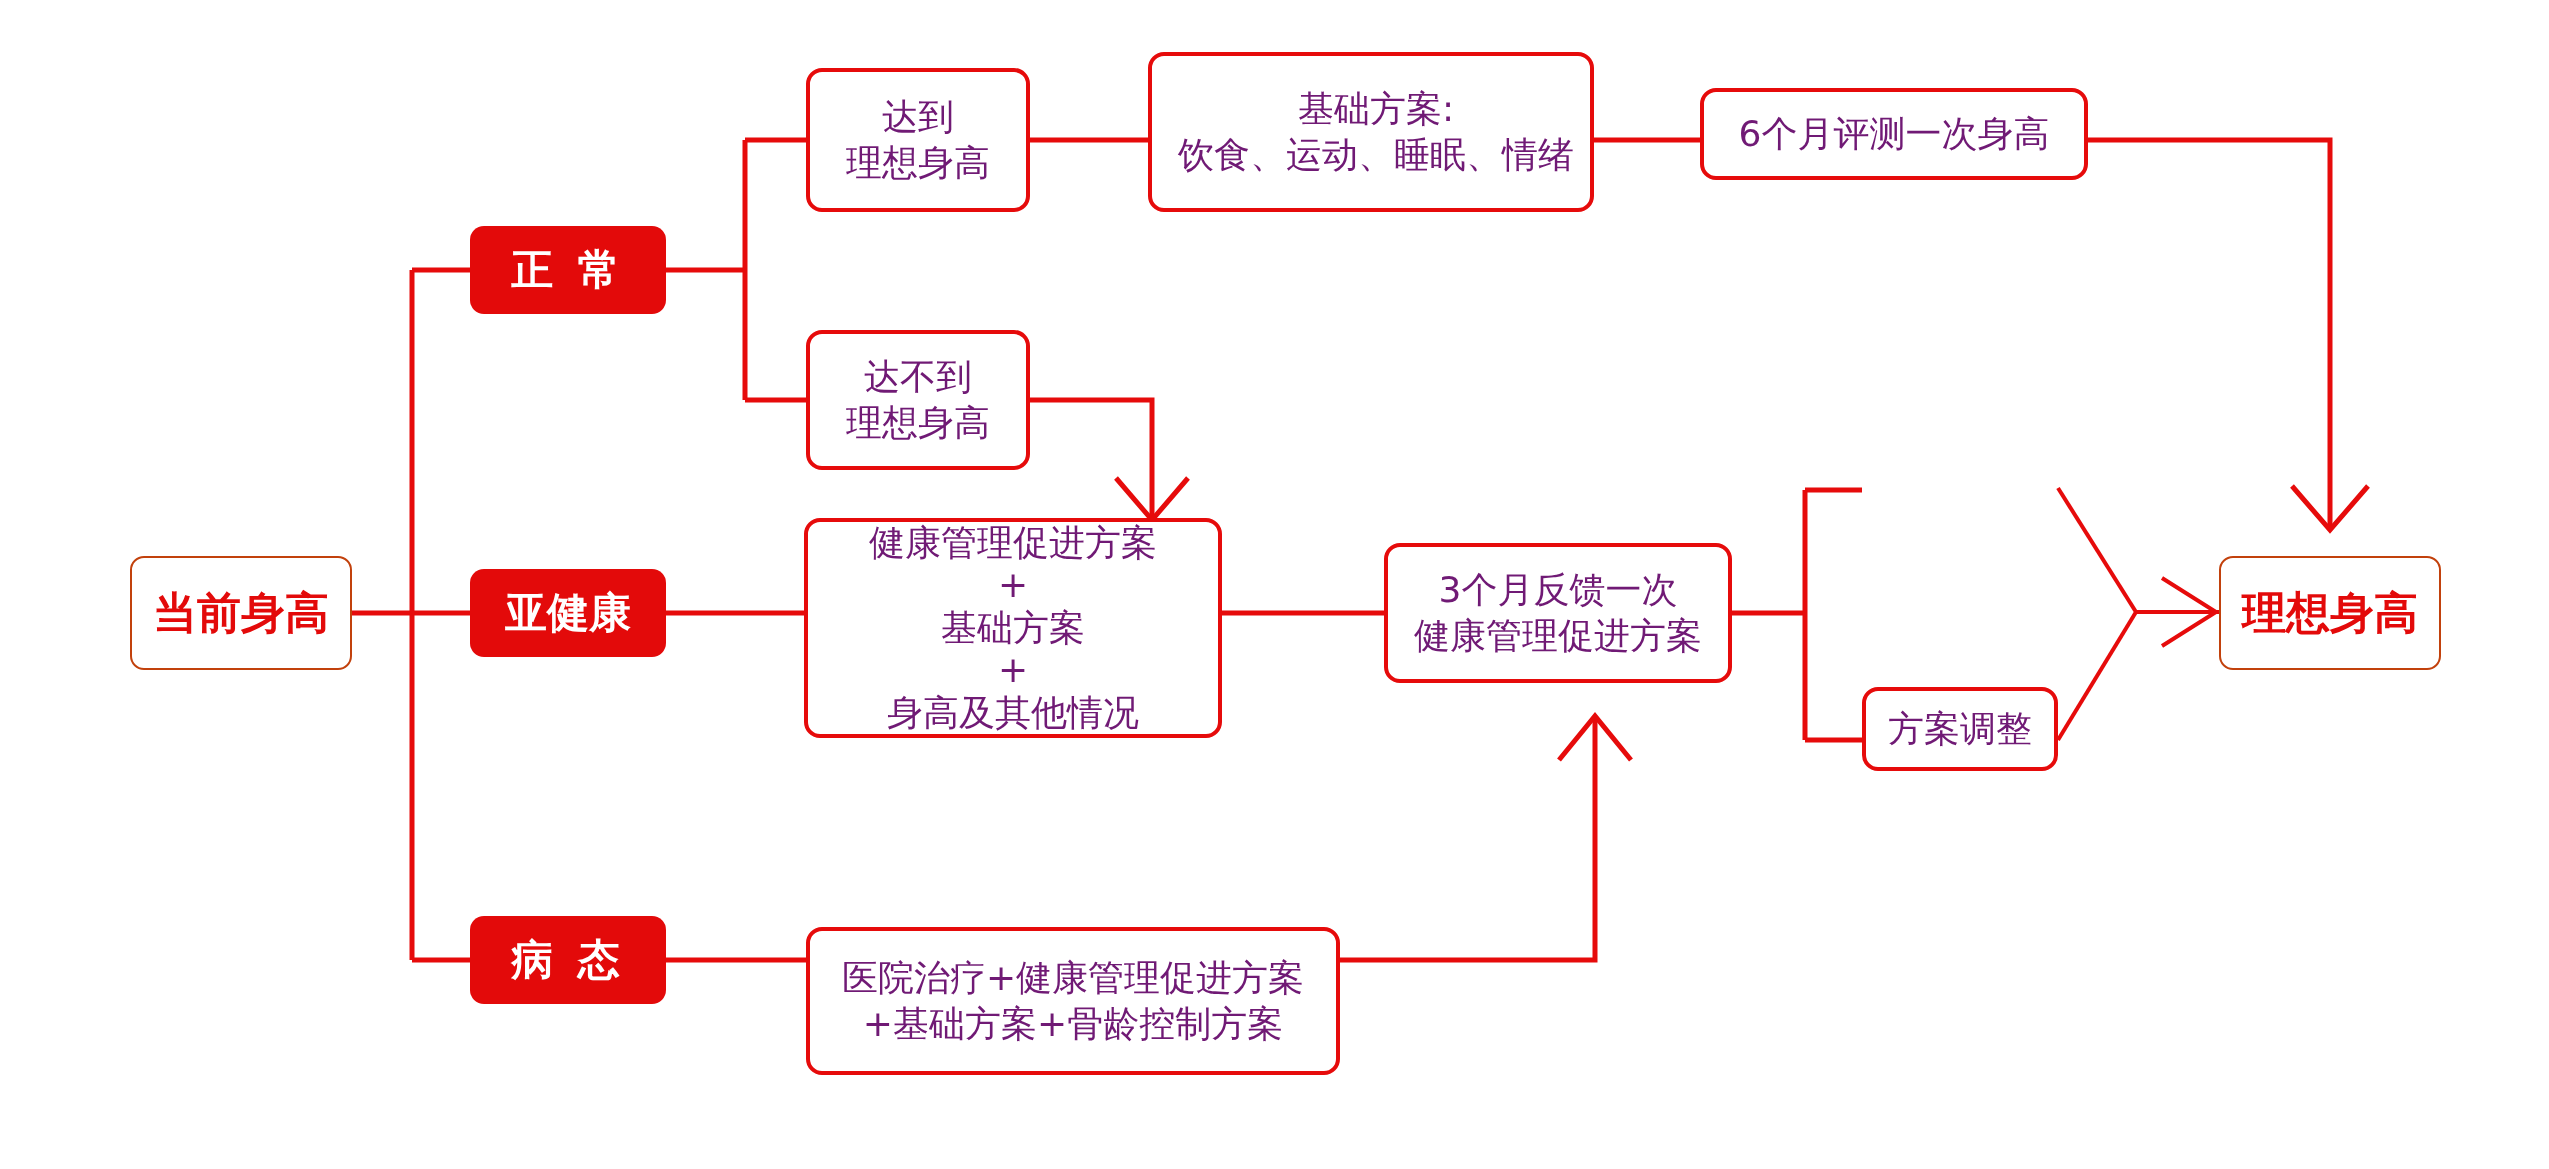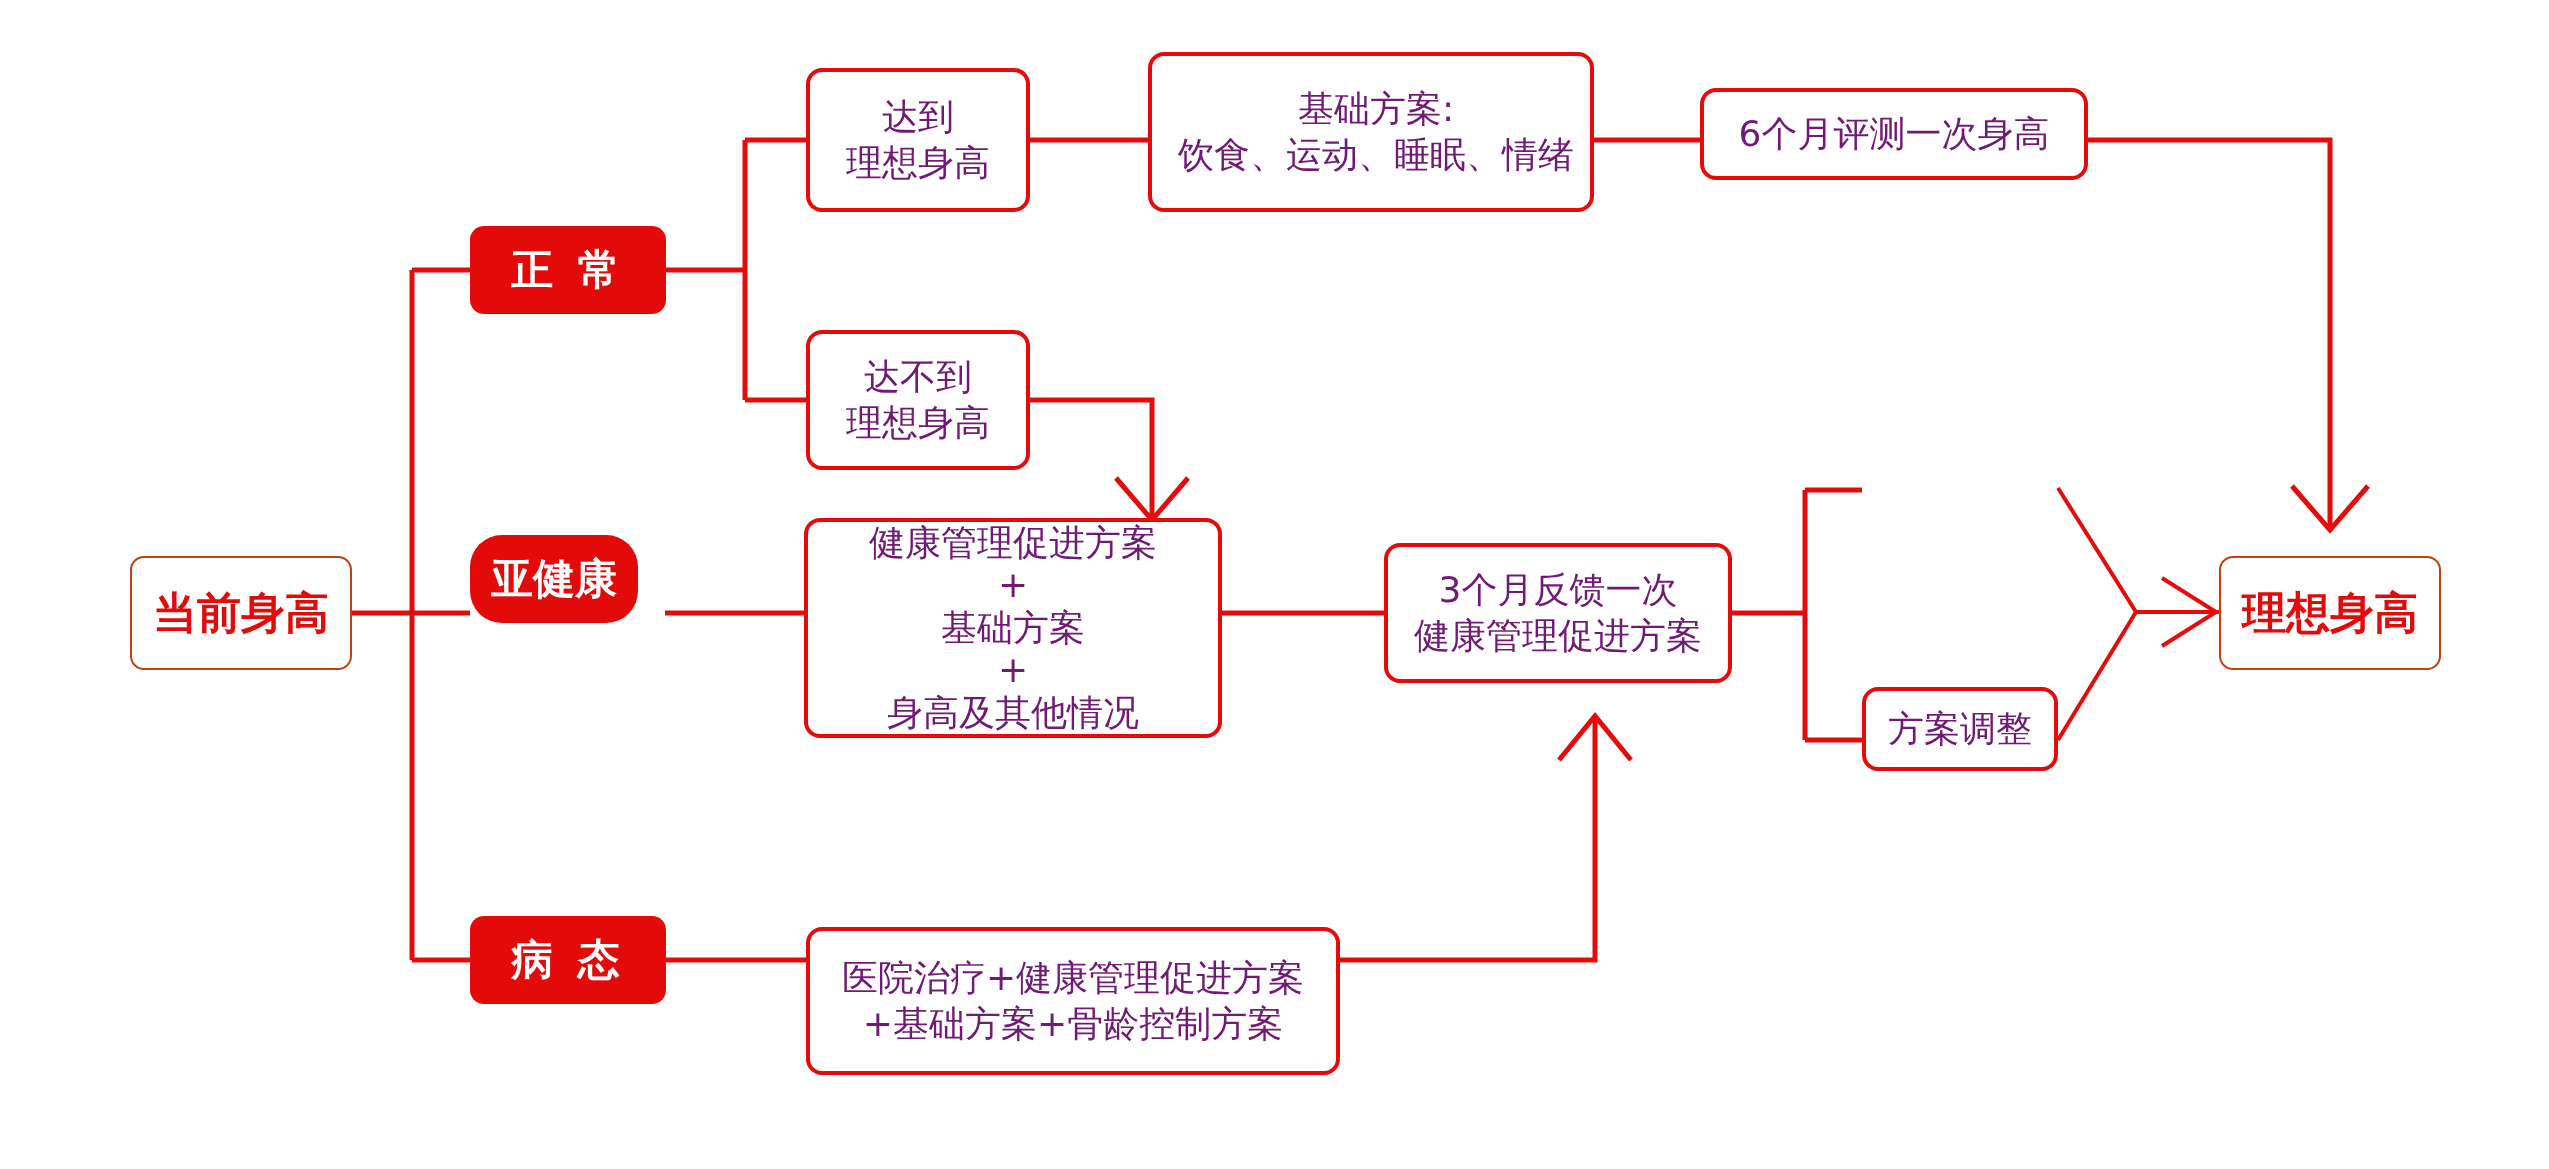--- a/index.html
+++ b/index.html
@@ -134,21 +134,21 @@
   </svg>
 
   <div class="node strong-outline" style="left:130px; top:556px; width:222px; height:114px; font-size:44px;">
     <span>当前身高</span>
   </div>
 
   <div class="node filled" style="left:470px; top:226px; width:196px; height:88px; font-size:42px; letter-spacing:5px;align-items:center;">
     <span>正 常</span>
   </div>
 
-  <div class="node filled" style="left:470px; top:535px; width:168px; height:88px; font-size:42px;border-radius:32px;">
+  <div class="node filled" style="left:470px; top:569px; width:196px; height:88px; font-size:42px;">
     <span>亚健康</span>
   </div>
 
   <div class="node filled" style="left:470px; top:916px; width:196px; height:88px; font-size:42px; letter-spacing:5px;">
     <span>病 态</span>
   </div>
 
   <div class="node outline" style="left:806px; top:68px; width:224px; height:144px; font-size:36px;">
     <span>达到
 理想身高</span>

